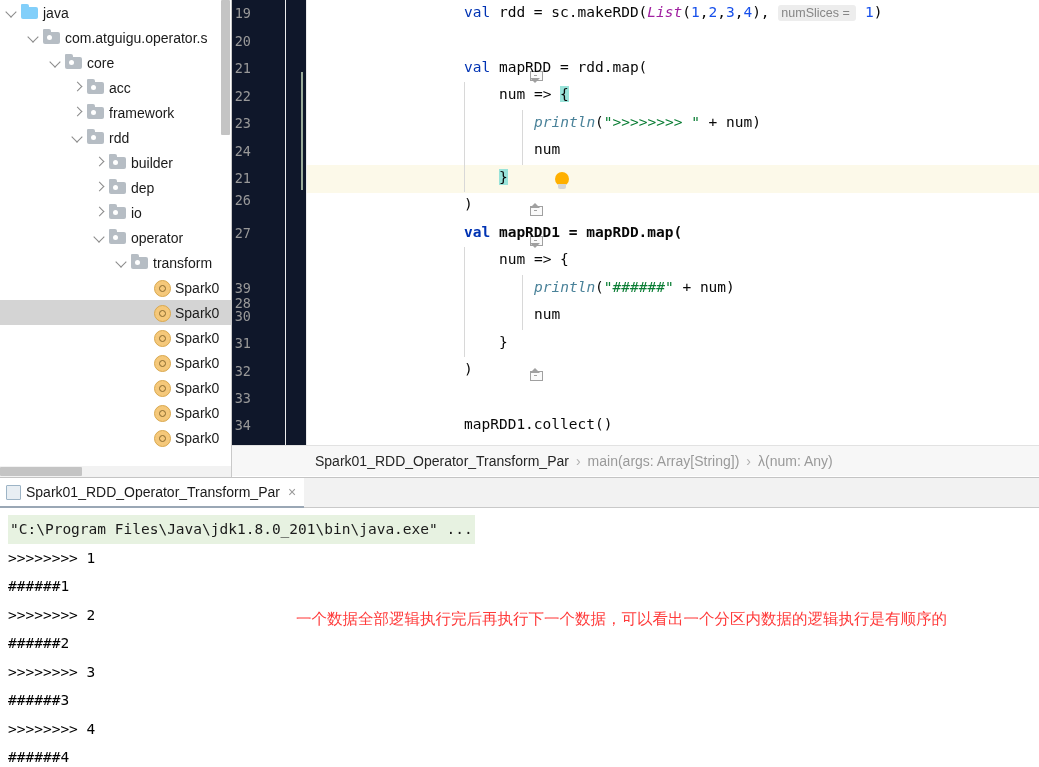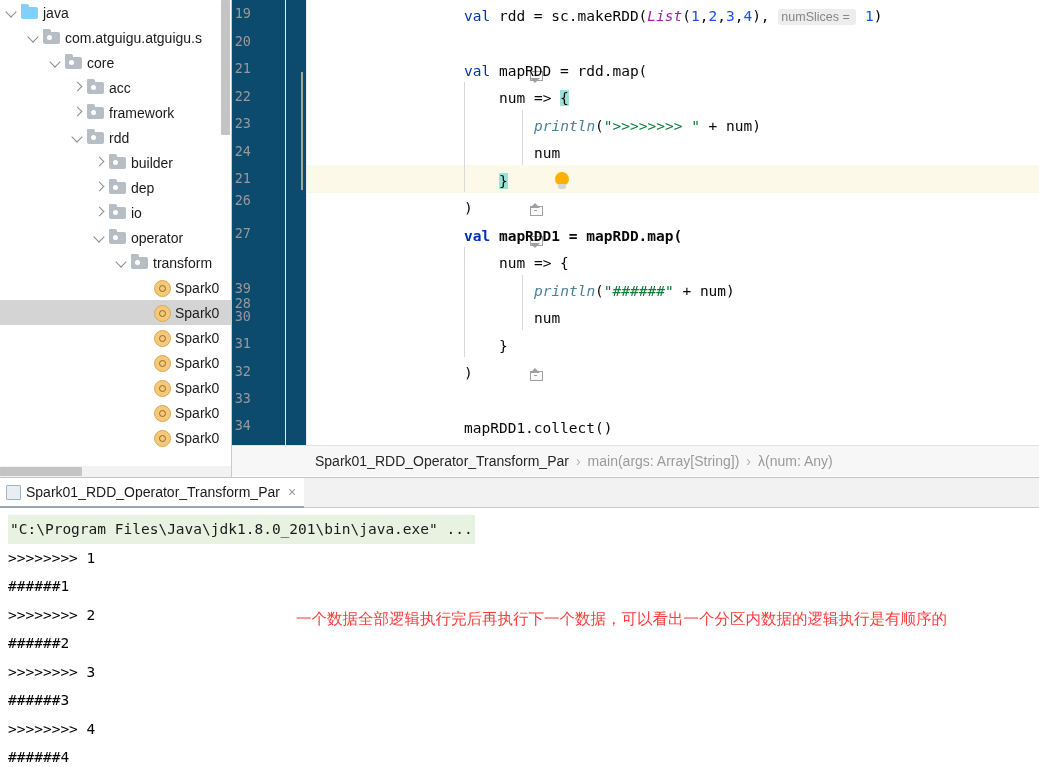--- a/index.html
+++ b/index.html
@@ -113,21 +113,21 @@
   
   #editor {
     position: absolute; left: 232px; top: 0;
     width: 807px; height: 445px;
     background: #ffffff;
     overflow: hidden;
   }
   #gutter {
     position: absolute; left: 0; top: 0;
     width: 75px; height: 445px;
-    background: #0c4a6e;
+    background: #0f172a;
     border-right: 1px solid #ebebeb;
   }
   #gutter-split {
     position: absolute; left: 53px; top: 0;
     width: 1px; height: 445px; background: #ececec;
   }
   .ln {
     position: absolute; right: 55px;
     width: 30px;
     text-align: right;
@@ -137,21 +137,21 @@
     height: 27.5px;
     line-height: 27.5px;
   }
   #code {
     position: absolute; left: 75px; top: 0;
     width: 732px; height: 445px;
   }
   .cl {
     position: absolute; left: 0;
     height: 27.5px;
-    line-height: 33px;
+    line-height: 25px;
     white-space: pre;
     font-family: "DejaVu Sans Mono", monospace;
     font-size: 14.5px;
     color: #080808;
   }
   .kw { color: #0033b3; }
   .typ { color: #a020a0; font-style: italic; }
   .num { color: #1750eb; }
   .str { color: #0a7d34; }
   .fn { color: #4a8299; font-style: italic; }
@@ -303,21 +303,21 @@
         <div class="tree-row" style="padding-left: 4px;">
           <span class="arrow down"></span>
           <span class="ico ico-folder-blue"></span>
           <span class="tree-label">java</span>
         </div>
         <div class="tree-row" style="padding-left: 26px;">
           <span class="arrow down"></span>
           <span class="ico ico-folder-gray">
             <span class="dot"></span>
           </span>
-          <span class="tree-label">com.atguigu.atguigu.s</span>
+          <span class="tree-label">com.atguigu.operator.s</span>
         </div>
         <div class="tree-row" style="padding-left: 48px;">
           <span class="arrow down"></span>
           <span class="ico ico-folder-gray">
             <span class="dot"></span>
           </span>
           <span class="tree-label">core</span>
         </div>
         <div class="tree-row" style="padding-left: 70px;">
           <span class="arrow right"></span>

